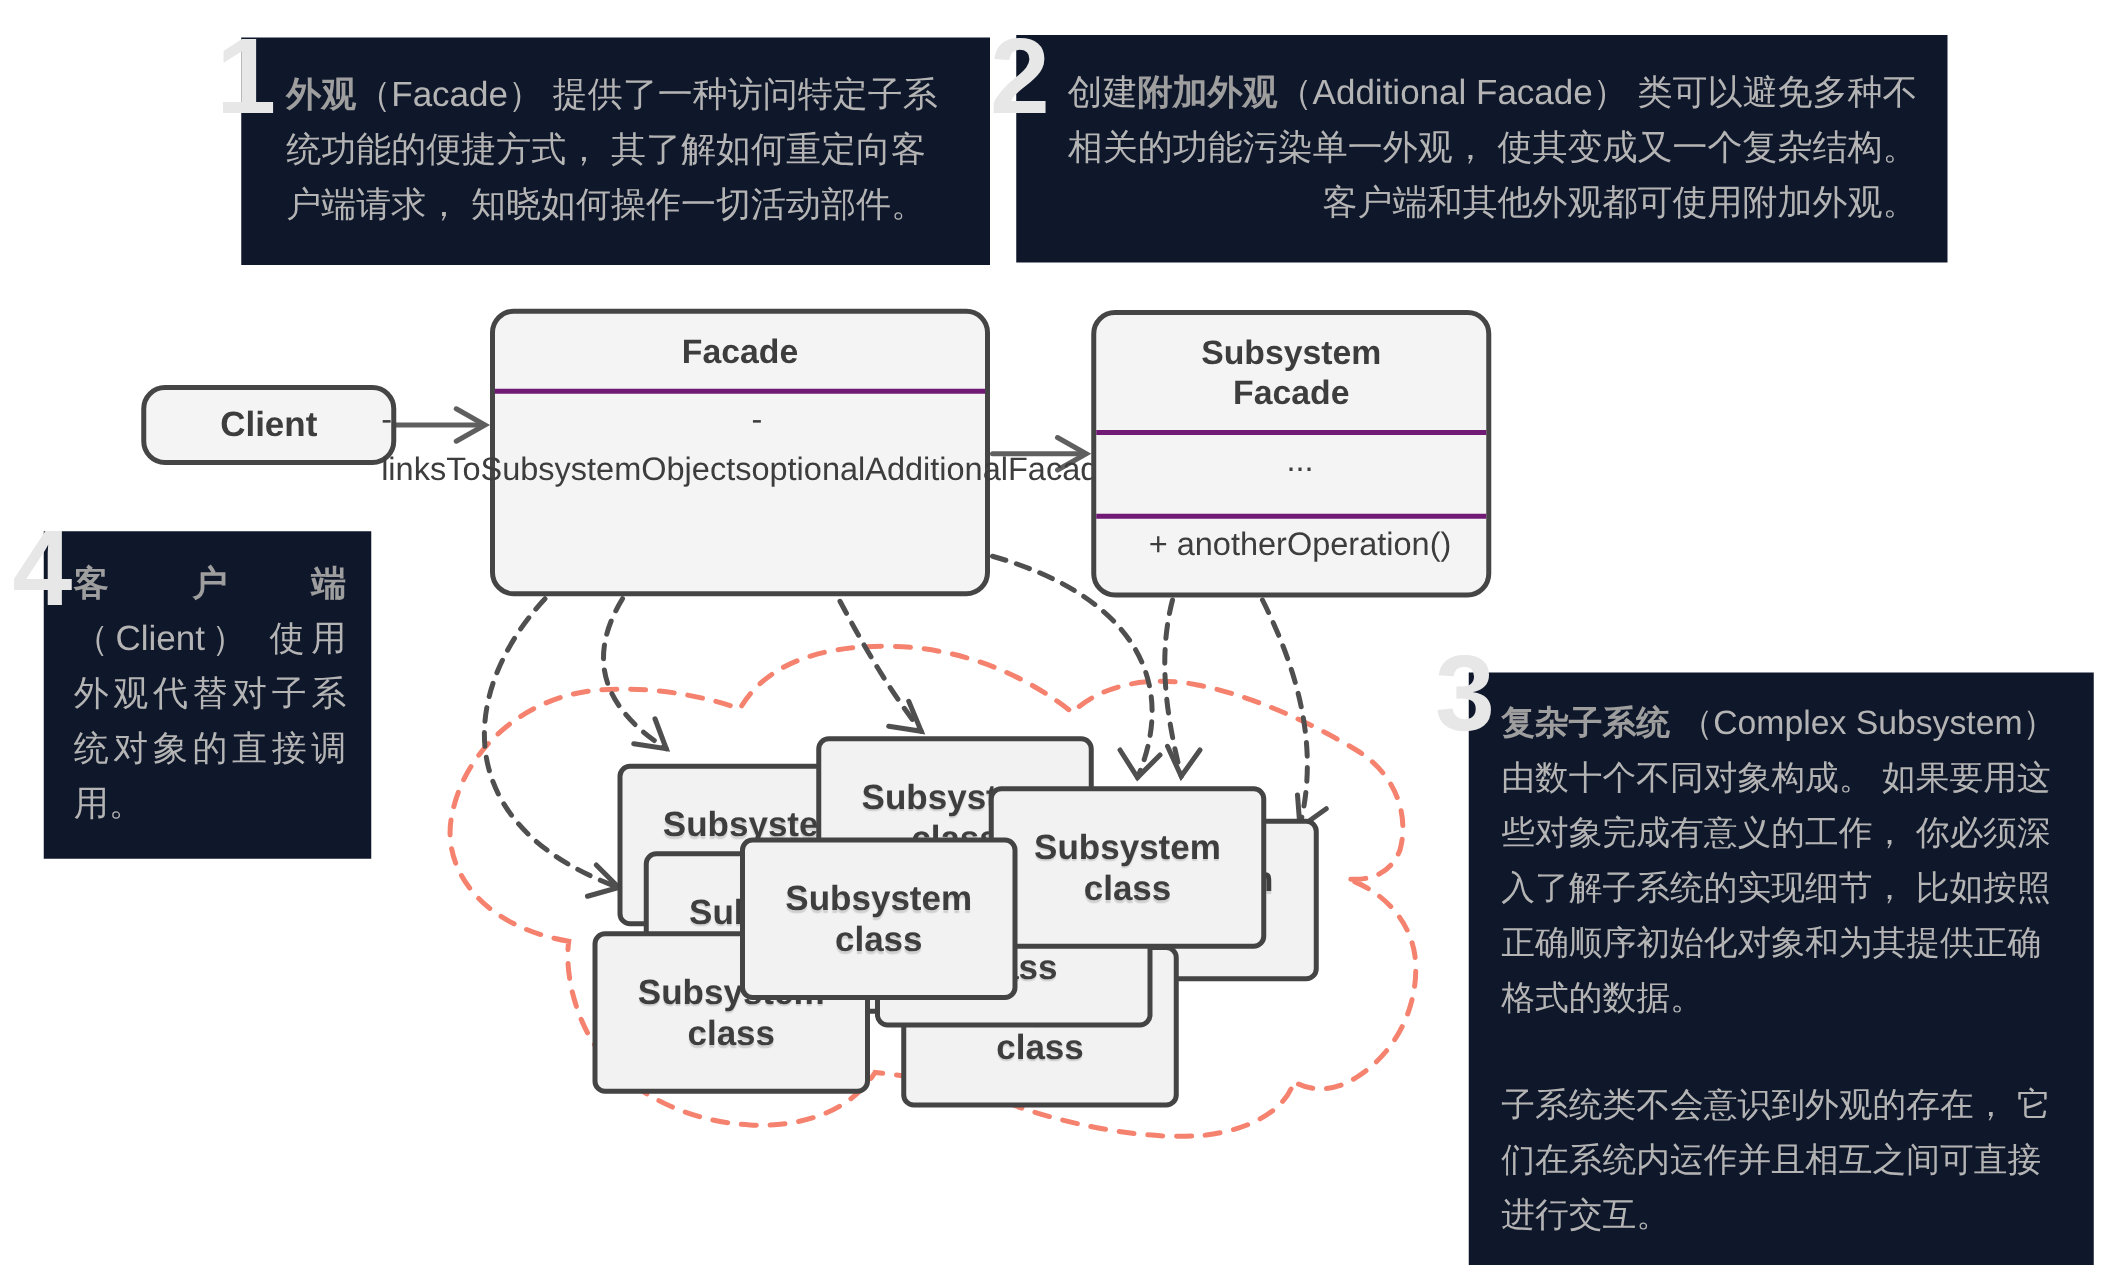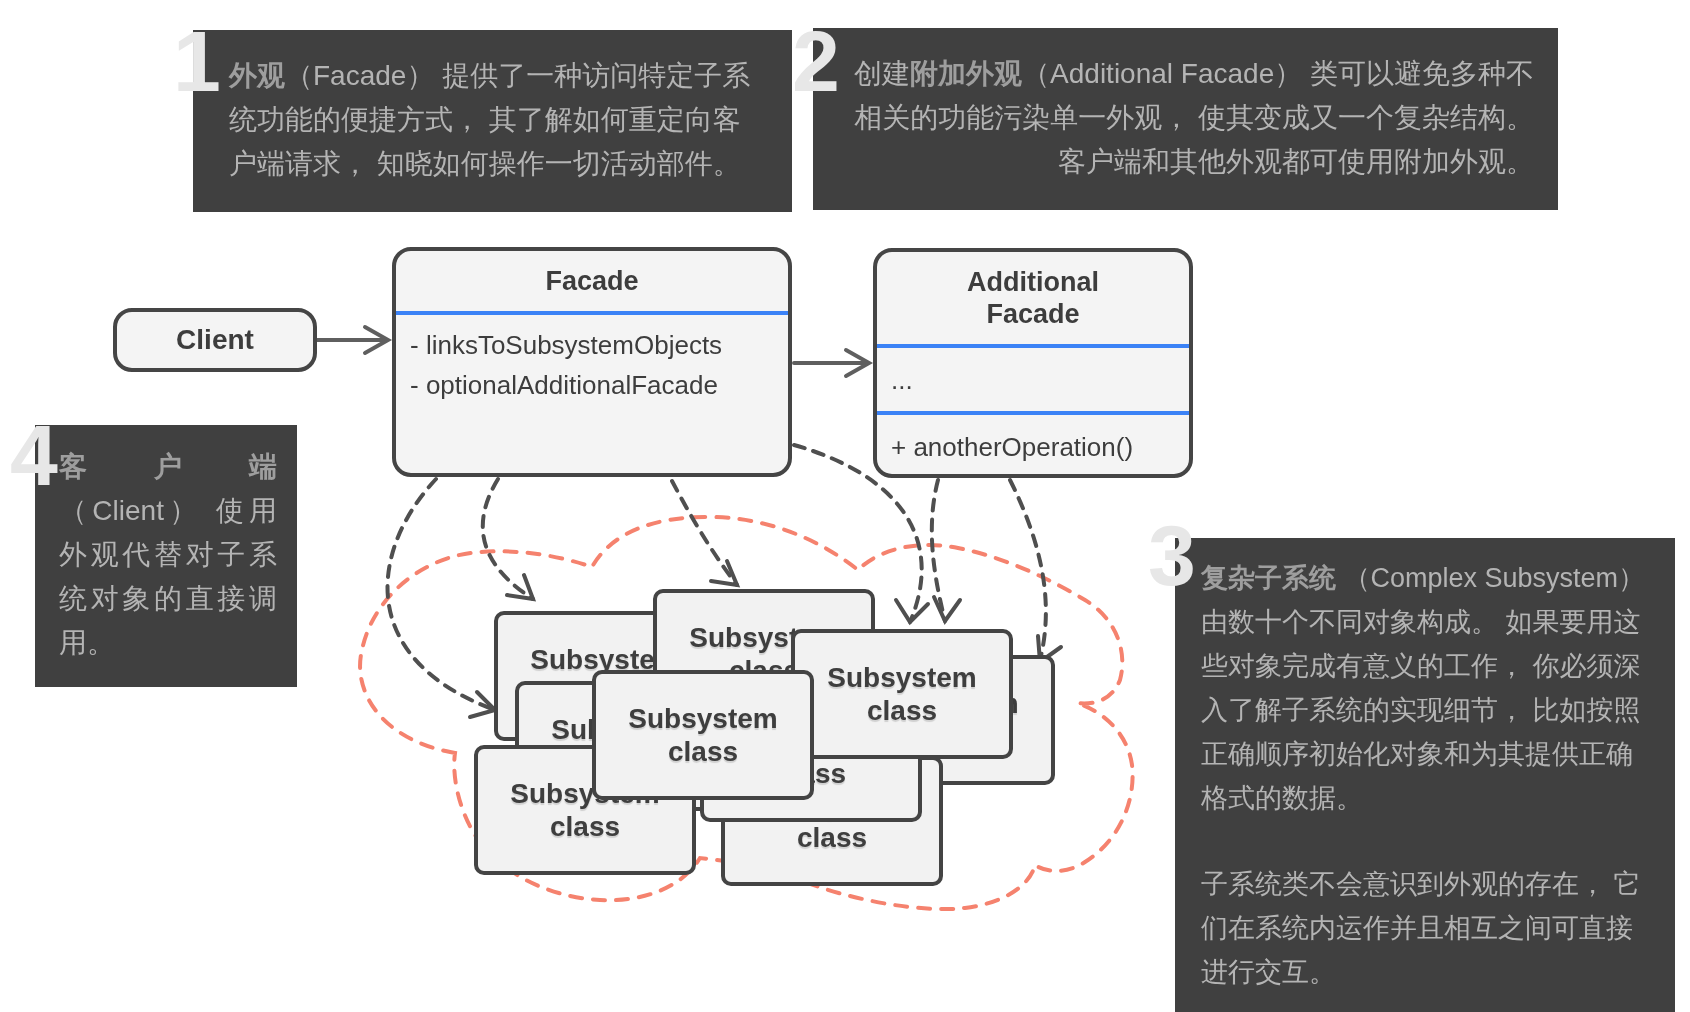--- a/index.html
+++ b/index.html
@@ -1,42 +1,42 @@
 <!DOCTYPE html>
 <html><head>
 <meta charset="utf-8">
 <style>
   html,body{margin:0;padding:0;background:#ffffff;}
   #canvas{
     position:relative;width:1690px;height:1012px;overflow:hidden;
     font-family:"Liberation Sans","DejaVu Sans",sans-serif;background:#ffffff;
   }
   
-  .panel{position:absolute;background:#404040;color:#b4b4b4;font-size:28px;line-height:44px;}
+  .panel{position:absolute;background:#0f172a;color:#b4b4b4;font-size:28px;line-height:44px;}
   .panel .kw{font-weight:bold;color:#9e9e9e;}
   .bignum{
     position:absolute;font-size:86px;font-weight:bold;color:#e7e7e7;line-height:1;
     z-index:3;user-select:none;
   }
   #panel-1{left:193px;top:30px;width:599px;padding:24px 28px 26px 36px;box-sizing:border-box;}
   #panel-2{left:813px;top:28px;width:745px;padding:24px 24px 26px 30px;box-sizing:border-box;text-align:right;}
   #panel-3{left:1175px;top:538px;width:500px;padding:18px 18px 24px 26px;box-sizing:border-box;line-height:44px;font-size:27px;}
   #panel-4{left:35px;top:425px;width:262px;padding:20px 20px 22px 24px;box-sizing:border-box;text-align:justify;}
   #panel-3 .para2{margin-top:42px;}
   #num-1{left:173px;top:18px;}
   #num-2{left:792px;top:18px;}
   #num-3{left:1148px;top:512px;}
   #num-4{left:10px;top:412px;}
   
   .uml{
     position:absolute;box-sizing:border-box;background:#f4f4f4;border:4px solid #454545;
     border-radius:19px;color:#3d3d3d;z-index:2;
   }
   .uml .title{font-weight:bold;font-size:27px;display:flex;align-items:center;justify-content:center;text-align:center;line-height:32px;}
-  .uml .compartment{border-top:4px solid #3b82f6;font-size:26px;display:flex;flex-direction:column;justify-content:center;padding-left:14px;line-height:40px;}
+  .uml .compartment{border-top:4px solid #701a75;font-size:26px;display:flex;justify-content:center;padding-left:14px;line-height:40px;}
   #client-box{left:113px;top:308px;width:204px;height:64px;display:flex;align-items:center;justify-content:center;font-weight:bold;font-size:28px;text-align:right;}
   #facade-box{left:392px;top:247px;width:400px;height:230px;}
   #facade-box .title{height:60px;}
   #facade-box .fields{height:99px;}
   #facade-box .methods{height:59px;}
   #af-box{left:873px;top:248px;width:320px;height:230px;}
   #af-box .title{height:92px;}
   #af-box .fields{height:63px;}
   #af-box .methods{height:63px;}
   
@@ -137,21 +137,21 @@
   <div class="uml" id="facade-box">
     <div class="title">Facade</div>
     <div class="compartment fields">
       <div>- linksToSubsystemObjects</div>
       <div>- optionalAdditionalFacade</div>
     </div>
   </div>
 
   <div class="uml" id="af-box">
     <div class="title">
-        <span style="width:180px;display:inline-block;">Additional Facade</span>
+        <span style="width:180px;display:inline-block;">Subsystem Facade</span>
       </div>
     <div class="compartment fields">
       <div>...</div>
     </div>
     <div class="compartment methods">
       <div>+ anotherOperation()</div>
     </div>
   </div>
 
   <div class="subsys" style="left:494px;top:611px;">

